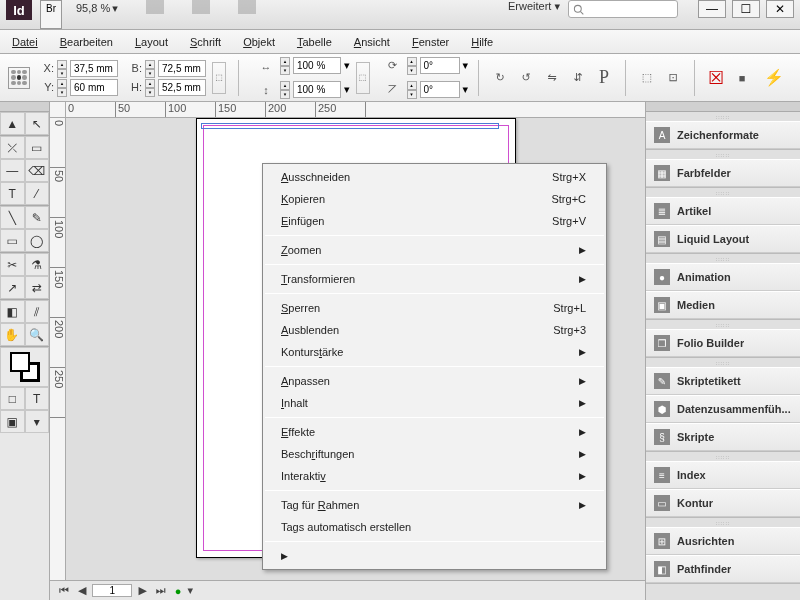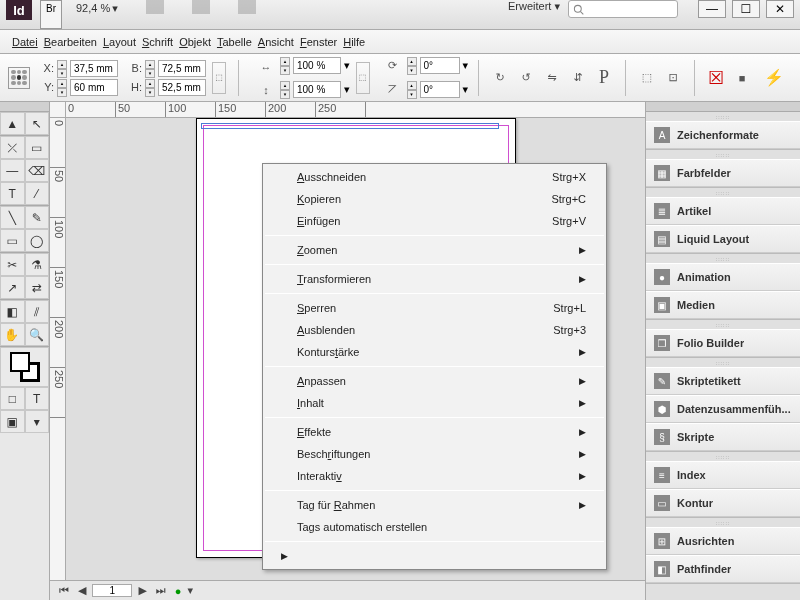--- a/index.html
+++ b/index.html
@@ -14,21 +14,21 @@
 .title-icons { display: flex; gap: 28px; margin-left: 24px; }
 .title-icons span { width: 18px; height: 14px; display: inline-block; background: #999; opacity: .5; }
 .title-spacer { flex: 1; }
 .workspace-label { color: #333; padding: 0 8px; }
 .search-box { width: 110px; height: 18px; border: 1px solid #aaa; background: #fff; border-radius: 3px; display: flex; align-items: center; padding: 0 4px; }
 .search-box svg { width: 11px; height: 11px; stroke: #888; fill: none; }
 .win-buttons { display: flex; gap: 6px; margin-left: 20px; margin-right: 6px; }
 .win-btn { width: 28px; height: 18px; background: #f5f5f5; border: 1px solid #999; display: flex; align-items: center; justify-content: center; font-size: 12px; }
 
 
-.menubar { height: 24px; background: linear-gradient(#f8f8f8,#ececec); border-bottom: 1px solid #aaa; display: flex; align-items: center; padding: 0 12px; gap: 6px; }
+.menubar { height: 24px; background: linear-gradient(#f8f8f8,#ececec); border-bottom: 1px solid #aaa; display: flex; align-items: center; padding: 0 12px; gap: 22px; }
 .menubar span { color: #222; cursor: default; }
 .menubar span u { text-decoration: underline; }
 
 
 .controlbar { height: 48px; background: linear-gradient(#fdfdfd,#ebebeb); border-bottom: 1px solid #aaa; display: flex; align-items: center; padding: 0 8px; gap: 4px; }
 .ref-point { width: 22px; height: 22px; border: 1px solid #999; display: grid; grid-template: repeat(3,1fr)/repeat(3,1fr); gap: 1px; padding: 2px; }
 .ref-point div { background: #999; border-radius: 50%; }
 .ref-point div.sel { background: #333; }
 .coordblock { display: flex; flex-direction: column; gap: 2px; margin-left: 6px; }
 .coordrow { display: flex; align-items: center; gap: 3px; }
@@ -80,33 +80,33 @@
 .rightdock-head { height: 10px; background: #d0d0d0; border-bottom: 1px solid #aaa; }
 .panel-group { border-bottom: 1px solid #bbb; }
 .panel-dots { height: 9px; display:flex; justify-content:center; align-items:center; color:#888; font-size:5px; letter-spacing:1px; }
 .panel-item { height: 28px; background: linear-gradient(#f4f4f4,#e8e8e8); border-top:1px solid #fff; border-bottom:1px solid #ccc; display:flex; align-items:center; padding:0 8px; gap:7px; cursor:default; }
 .panel-item .picon { width:16px; height:16px; background:#888; display:flex;align-items:center;justify-content:center;font-size:10px;color:#fff;flex-shrink:0; }
 .panel-item .plabel { font-weight:bold; color:#333; font-size:11px; white-space:nowrap; overflow:hidden; text-overflow:ellipsis; }
 
 
 .context-menu { position: absolute; top: 163px; left: 262px; width: 345px; background: #f2f2f2; border: 1px solid #888; box-shadow: 2px 2px 4px rgba(0,0,0,.3); z-index: 100; padding: 2px 0; }
 .cm-item { height: 22px; display:flex; align-items:center; padding: 0 20px 0 18px; color:#222; }
-.cm-item .cm-label { flex:1;margin-left:16px; }
+.cm-item .cm-label { flex:1; }
 .cm-item .cm-short { color:#222; font-size: 11px; }
 .cm-item .cm-arrow { font-size: 9px; }
 .cm-item u { text-decoration: underline; }
 .cm-sep { height: 1px; background: #bbb; margin: 3px 2px; border-bottom: 1px solid #fff; }
 </style>
 </head>
 <body>
 
 <div class="titlebar">
   <div class="app-icon">Id</div>
   <div class="br-badge">Br</div>
-  <div class="zoom-display"><span>92,4 %</span><span class="zoom-caret">▾</span></div>
+  <div class="zoom-display"><span>95,8 %</span><span class="zoom-caret">▾</span></div>
   <div class="title-icons">
     <span></span>
     <span></span>
     <span></span>
   </div>
   <div class="title-spacer"></div>
   <div class="workspace-label"><span>Erweitert</span> ▾</div>
   <div class="search-box">
     <svg viewBox="0 0 16 16">
         <circle cx="7" cy="7" r="5" stroke-width="1.5"></circle>

